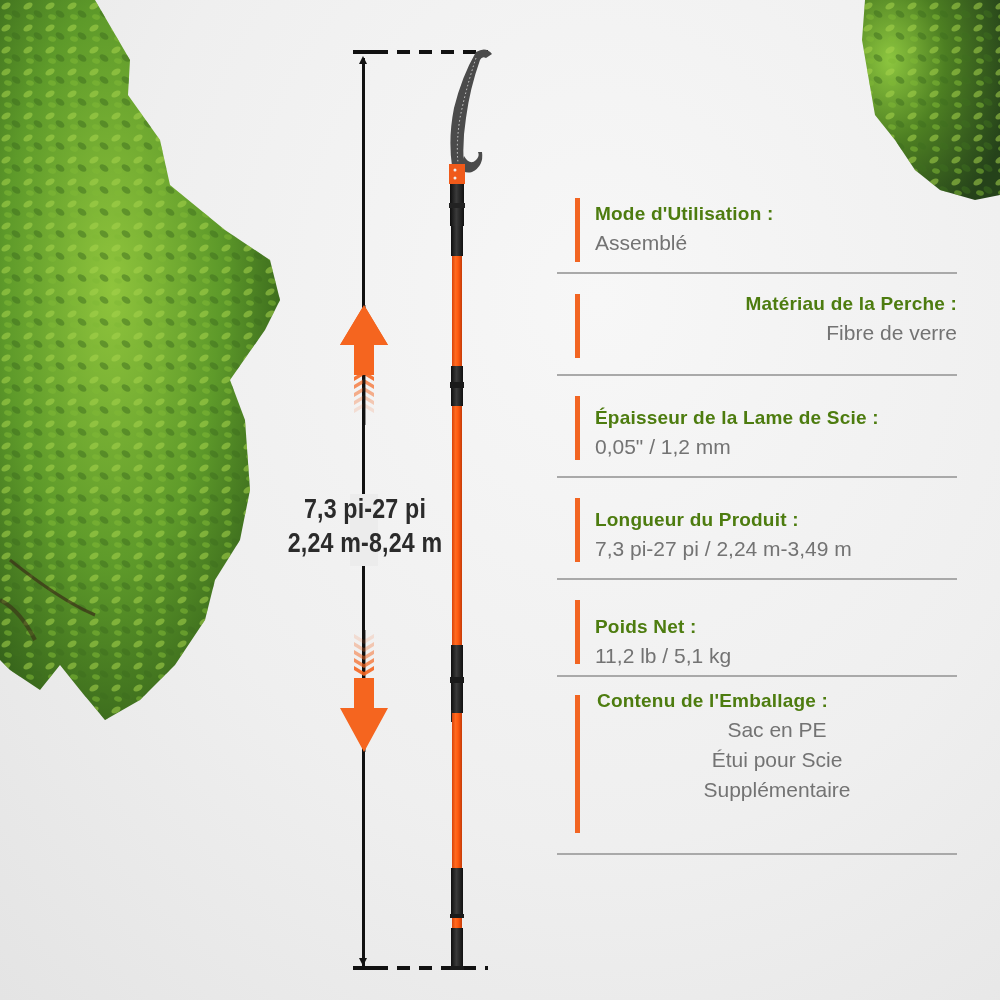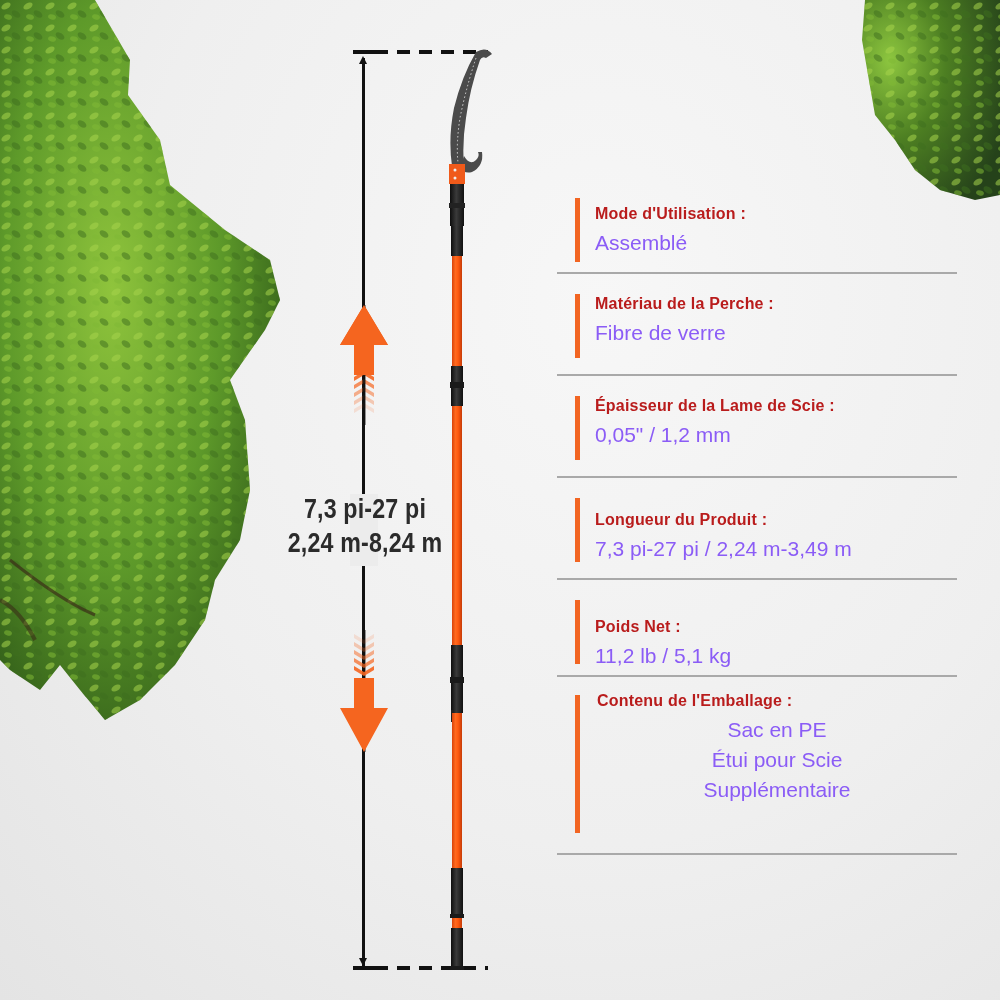--- a/index.html
+++ b/index.html
@@ -61,32 +61,32 @@
 
     
     .specs { position: absolute; left: 557px; top: 192px; width: 400px; }
     .spec {
       position: relative; padding-left: 38px;
     }
     .spec-bar {
       position: absolute; left: 18px; top: 6px; width: 5px; background: #f26522;
     }
     .spec-title {
-      font-weight: bold; color: #b91c1c; font-size: 16px; line-height: 28px; letter-spacing: 0.2px;
+      font-weight: bold; color: #4d7c0f; font-size: 19px; line-height: 28px; letter-spacing: 0.2px;
     }
     .spec-value {
-      color: #8b5cf6; font-size: 21px; line-height: 30px;
+      color: #737373; font-size: 21px; line-height: 30px;
     }
     .divider { height: 2px; background: #a9a9a9; width: 400px; }
 
     .spec-1 { height: 80px; padding-top: 8px; }
     .spec-1 .spec-bar { height: 64px; }
-    .spec-2 { height: 100px; padding-top: 16px; }
+    .spec-2 { height: 100px; padding-top: 16px; text-align: right; }
     .spec-2 .spec-bar { height: 64px; top: 20px; }
-    .spec-3 { height: 100px; padding-top: 16px; }
+    .spec-3 { height: 100px; padding-top: 28px; }
     .spec-3 .spec-bar { height: 64px; top: 20px; }
     .spec-4 { height: 100px; padding-top: 28px; }
     .spec-4 .spec-bar { height: 64px; top: 20px; }
     .spec-5 { height: 95px; padding-top: 33px; }
     .spec-5 .spec-bar { height: 64px; top: 20px; }
     .spec-6 { height: 176px; padding-top: 10px; }
     .spec-6 .spec-bar { height: 138px; top: 18px; }
     .spec-6 .spec-title { padding-left: 2px; }
     .spec-6 .spec-value { padding-left: 2px; text-align: center; }
   </style>

